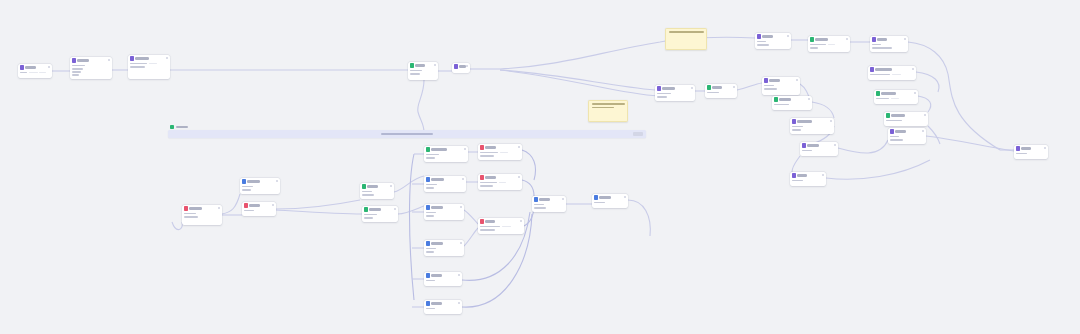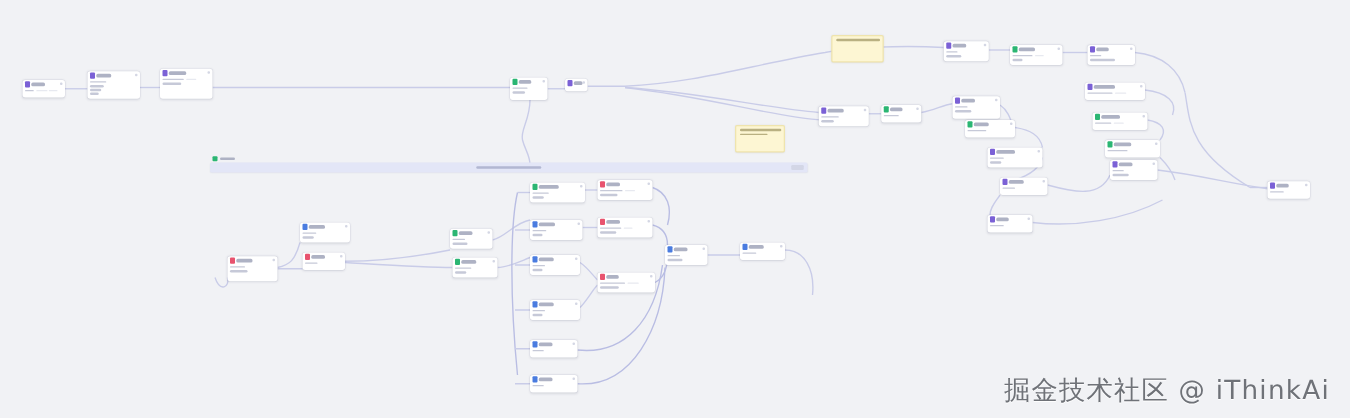--- a/index.html
+++ b/index.html
@@ -691,14 +691,13 @@
         </div>
         <div class="nbody">
           <div class="nrow">
             <span class="bar dark" style="width: 11px;"></span>
           </div>
         </div>
         <span class="ndot"></span>
       </div>
     </div>
 
-  <div class="watermark">掘金技术社区 @ iThinkAi</div>
 </div>
 
 </body></html>

